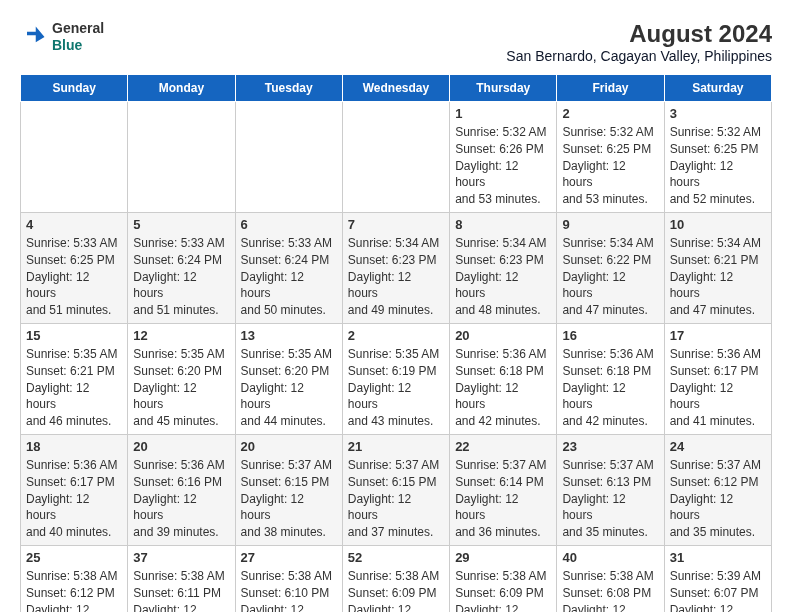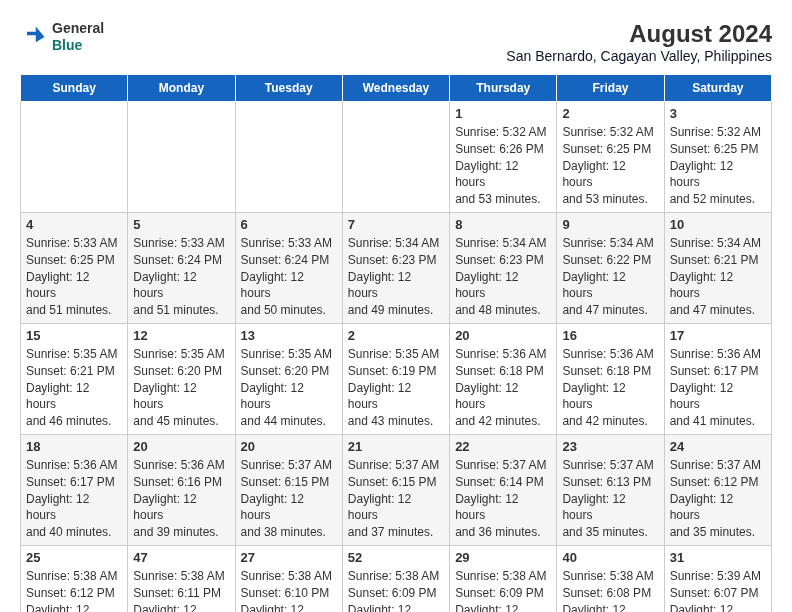--- a/index.html
+++ b/index.html
@@ -306,21 +306,21 @@
       </tr>
       <tr class="week-odd">
         <td>
           <div class="date-num">25</div>
           <div class="cell-info" style="white-space: pre-line;">Sunrise: 5:38 AM
 Sunset: 6:12 PM
 Daylight: 12 hours
 and 34 minutes.</div>
         </td>
         <td>
-          <div class="date-num">47</div>
+          <div class="date-num">37</div>
           <div class="cell-info" style="white-space: pre-line;">Sunrise: 5:38 AM
 Sunset: 6:11 PM
 Daylight: 12 hours
 and 33 minutes.</div>
         </td>
         <td>
           <div class="date-num">27</div>
           <div class="cell-info" style="white-space: pre-line;">Sunrise: 5:38 AM
 Sunset: 6:10 PM
 Daylight: 12 hours

